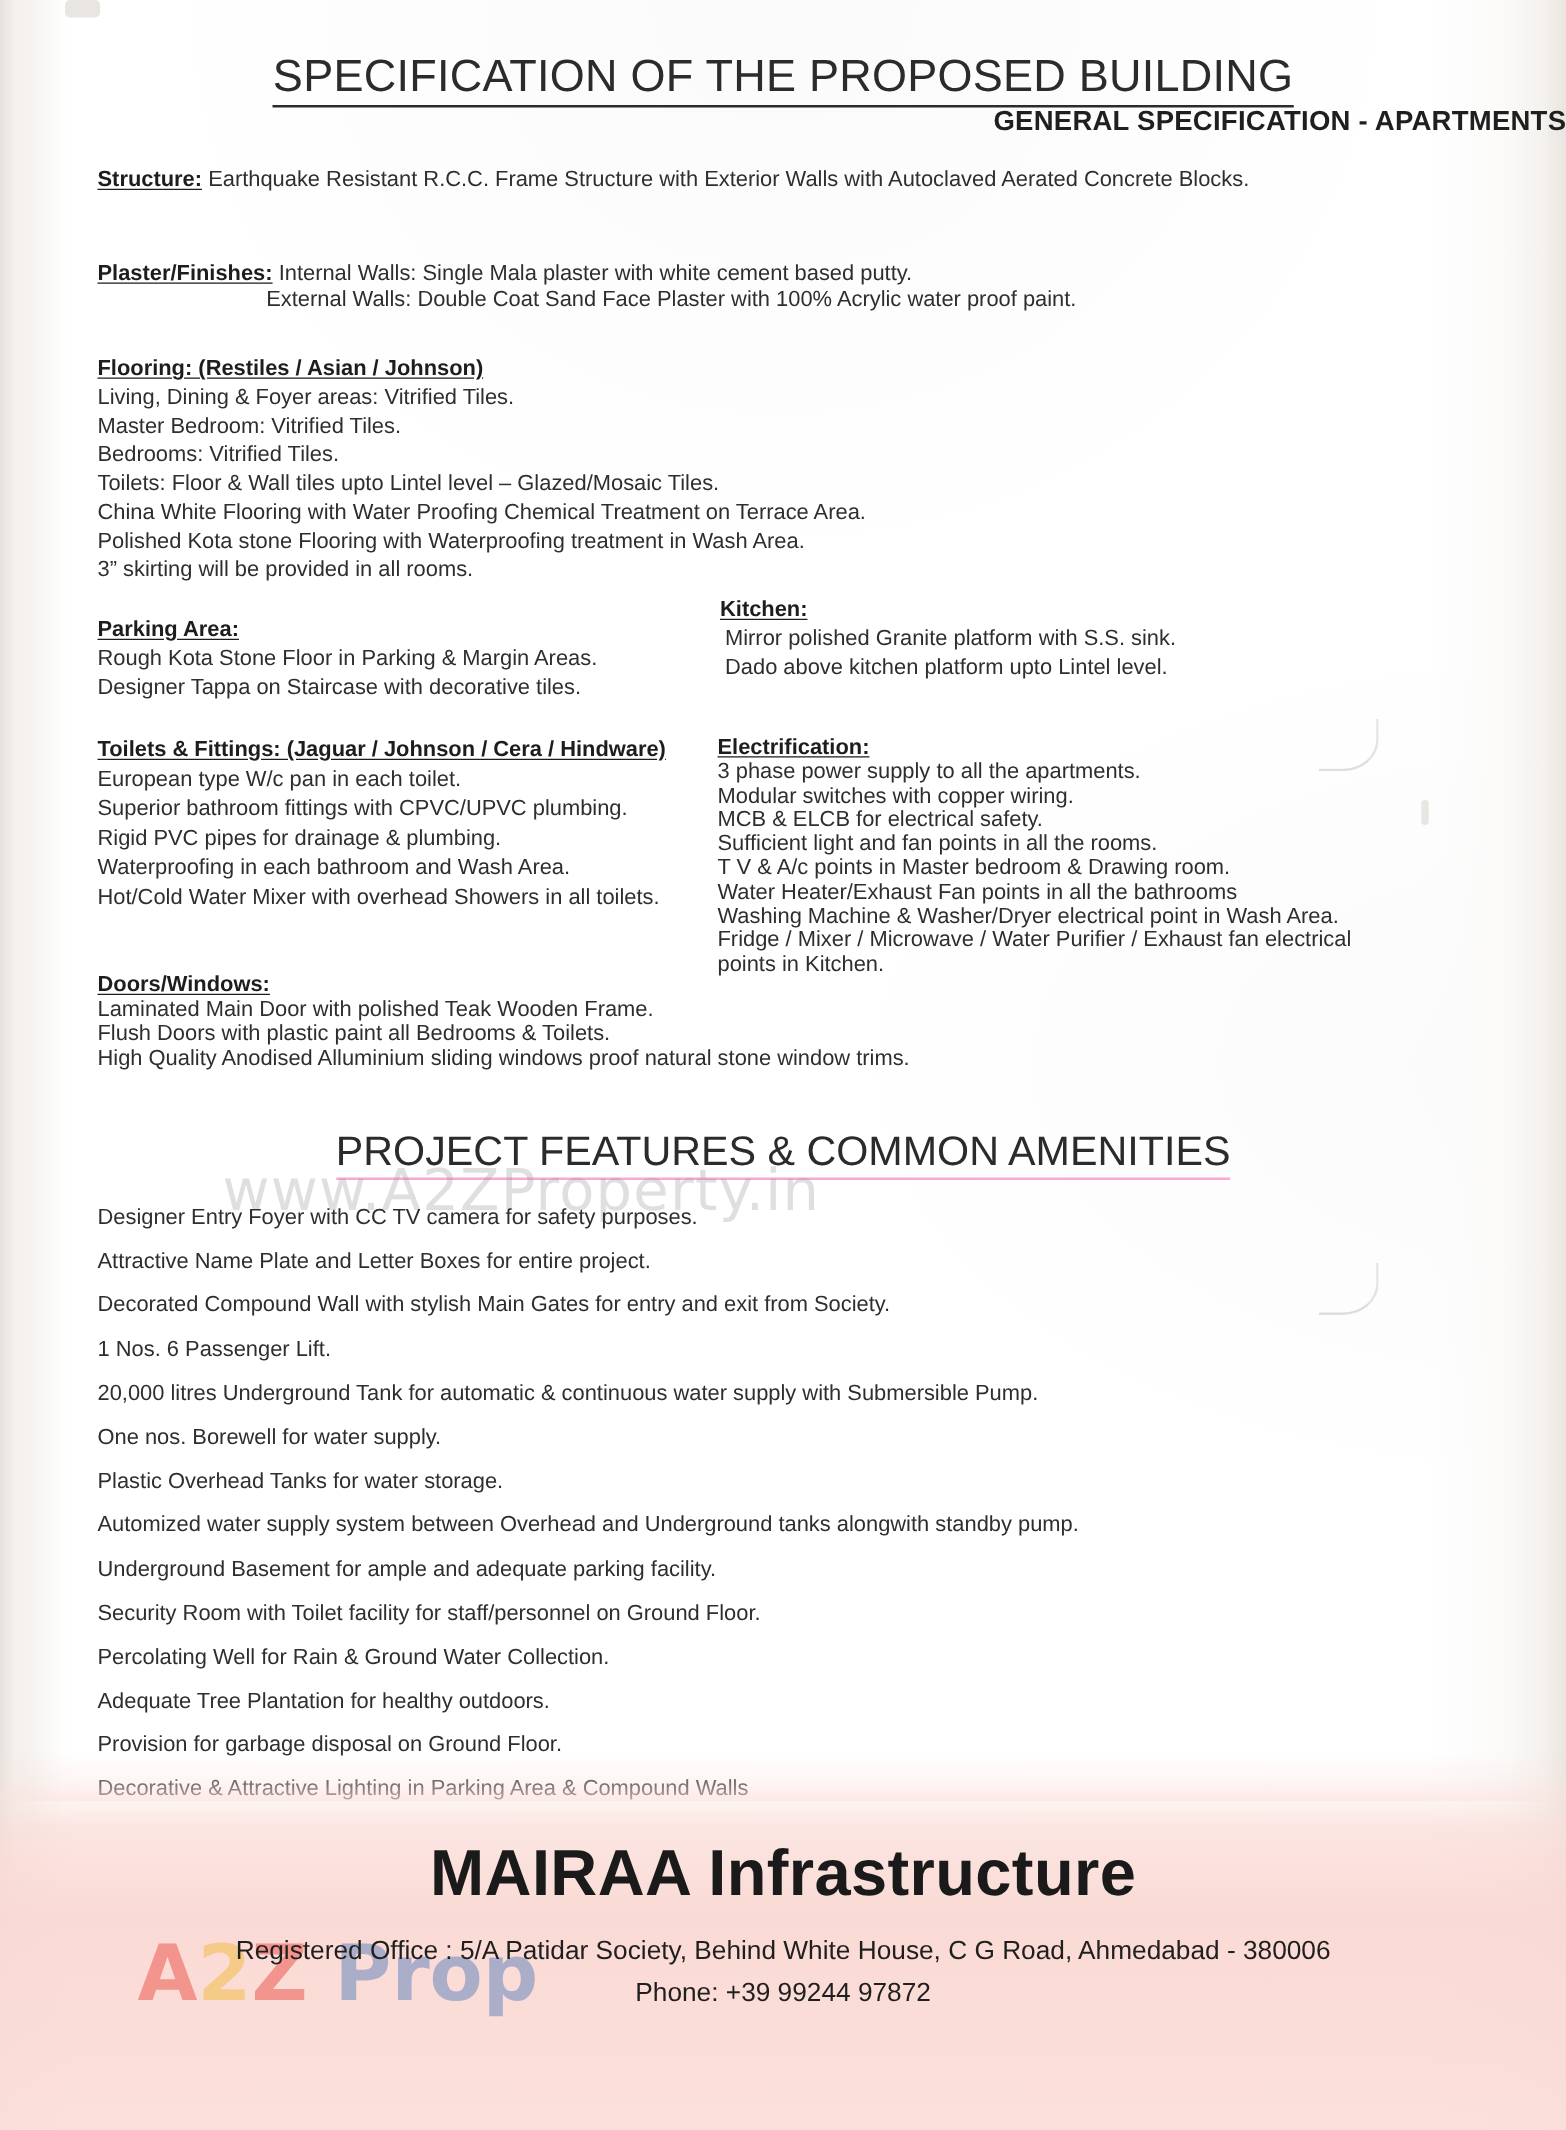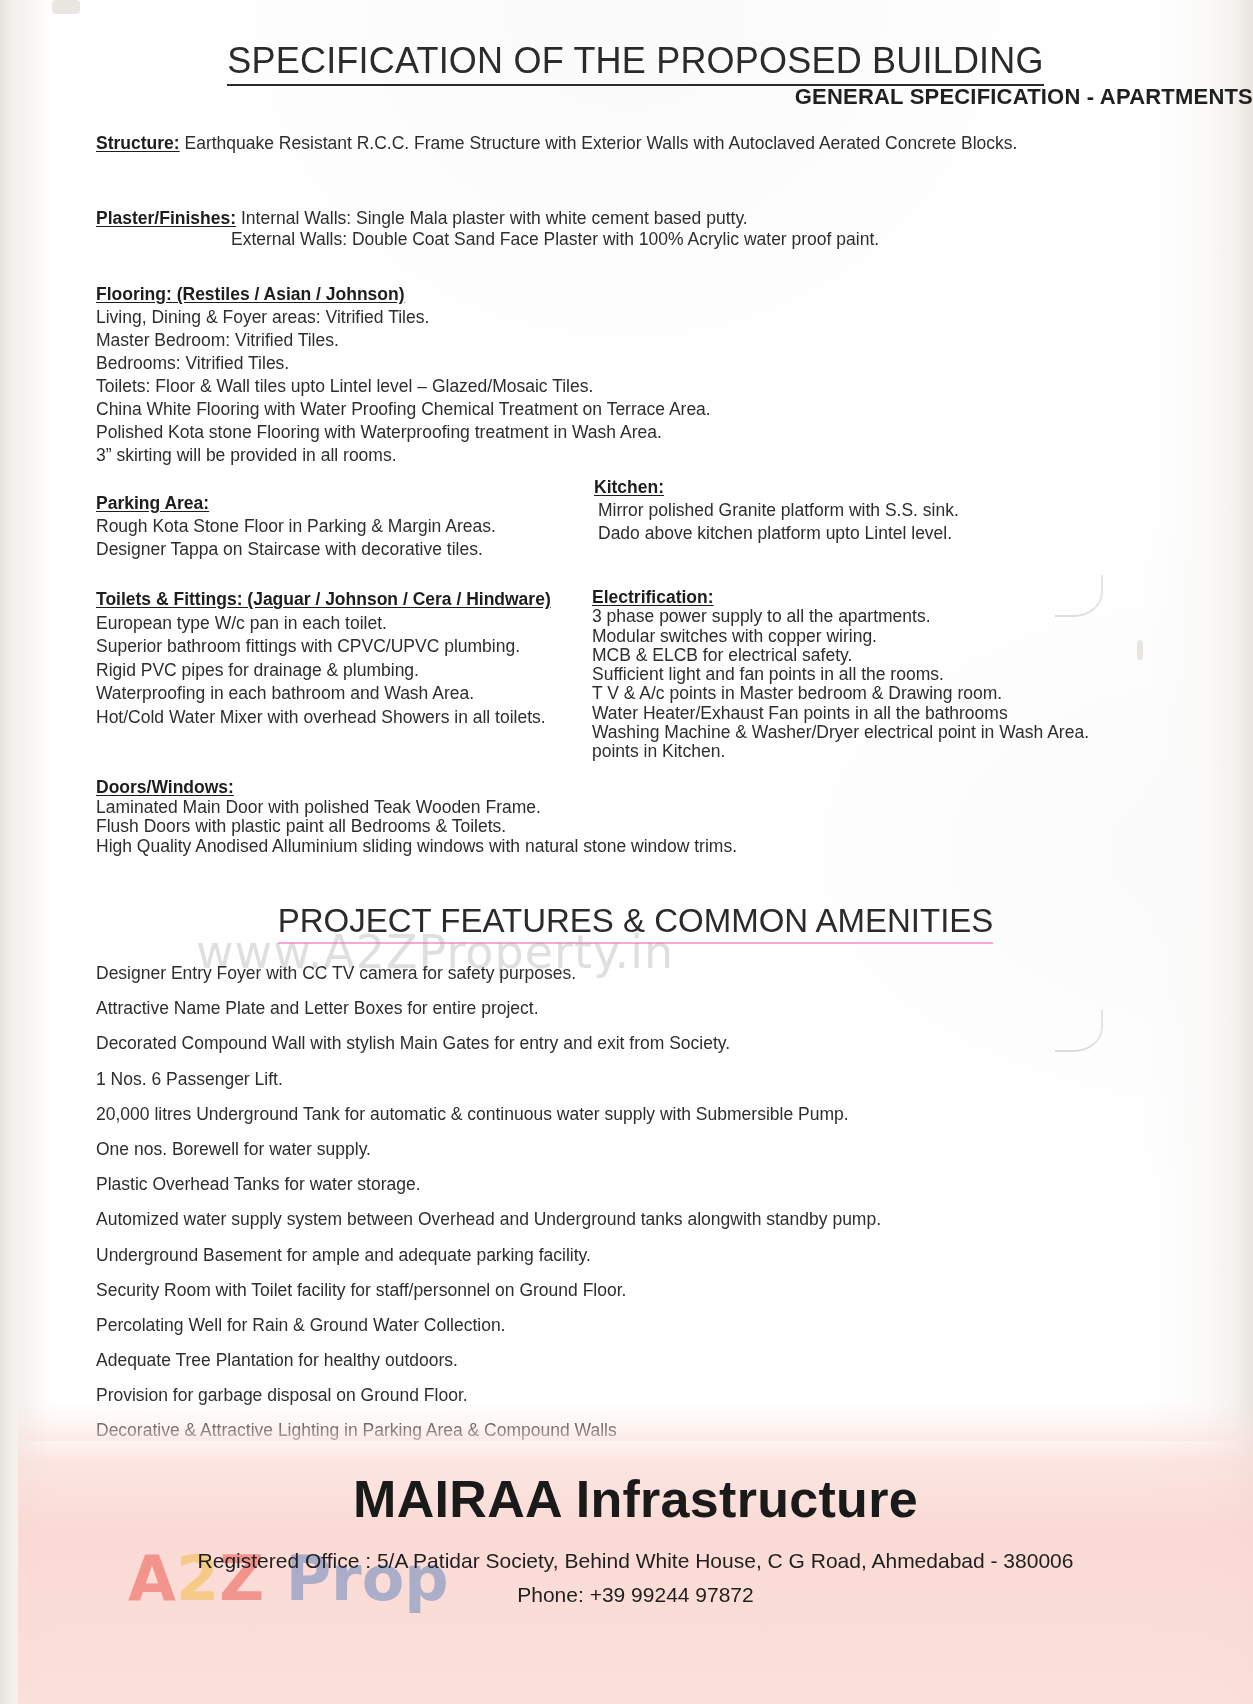--- a/index.html
+++ b/index.html
@@ -38,21 +38,21 @@
     position:absolute;width:46px;height:40px;
     border-bottom:2px solid #c9c4bf;
     border-right:2px solid #d4cfca;
     border-radius:0 0 60% 0;
     opacity:.55;
   }
   .notch{
     position:absolute;width:10px;height:26px;background:#e2ddd8;border-radius:4px;opacity:.75;
   }
 
-  .content{position:absolute;inset:0;margin-left:18px;}
+  .content{position:absolute;inset:0;}
 
   
   .doc-title{
     position:absolute;left:0;right:0;top:40px;text-align:center;
     font-size:36px;font-weight:400;letter-spacing:.2px;color:#2b2b2b;
   }
   .doc-title span{border-bottom:2px solid #2b2b2b;padding-bottom:3px;}
   .doc-subtitle{
     position:absolute;left:0;right:0;top:84px;text-align:right;
     font-size:22px;font-weight:bold;color:#1f1f1f;letter-spacing:.2px;
@@ -175,28 +175,29 @@
 
   <div class="blk" style="left:574px;top:588px;width:520px;line-height:19.3px;">
     <div class="hd"><u>Electrification:</u></div>
     <div>3 phase power supply to all the apartments.</div>
     <div>Modular switches with copper wiring.</div>
     <div>MCB &amp; ELCB for electrical safety.</div>
     <div>Sufficient light and fan points in all the rooms.</div>
     <div>T V &amp; A/c points in Master bedroom &amp; Drawing room.</div>
     <div>Water Heater/Exhaust Fan points in all the bathrooms</div>
     <div>Washing Machine &amp; Washer/Dryer electrical point in Wash Area.</div>
+    <div>Fridge / Mixer / Microwave / Water Purifier / Exhaust fan electrical</div>
     <div class="rind">points in Kitchen.</div>
   </div>
 
   <div class="blk" style="left:78px;top:778px;width:800px;line-height:19.5px;">
     <div class="hd"><u>Doors/Windows:</u></div>
     <div>Laminated Main Door with polished Teak Wooden Frame.</div>
     <div>Flush Doors with plastic paint all Bedrooms &amp; Toilets.</div>
-    <div>High Quality Anodised Alluminium sliding windows with natural stone window trims.</div>
+    <div>High Quality Anodised Alluminium sliding windows proof natural stone window trims.</div>
   </div>
 
   <div class="section-title2" style="top:902px;">
     <span>PROJECT FEATURES &amp; COMMON AMENITIES</span>
   </div>
 
   <div class="watermark">www.A2ZProperty.in</div>
 
   <div class="amen" style="top:963px;width:1000px;">
     <div>Designer Entry Foyer with CC TV camera for safety purposes.</div>

